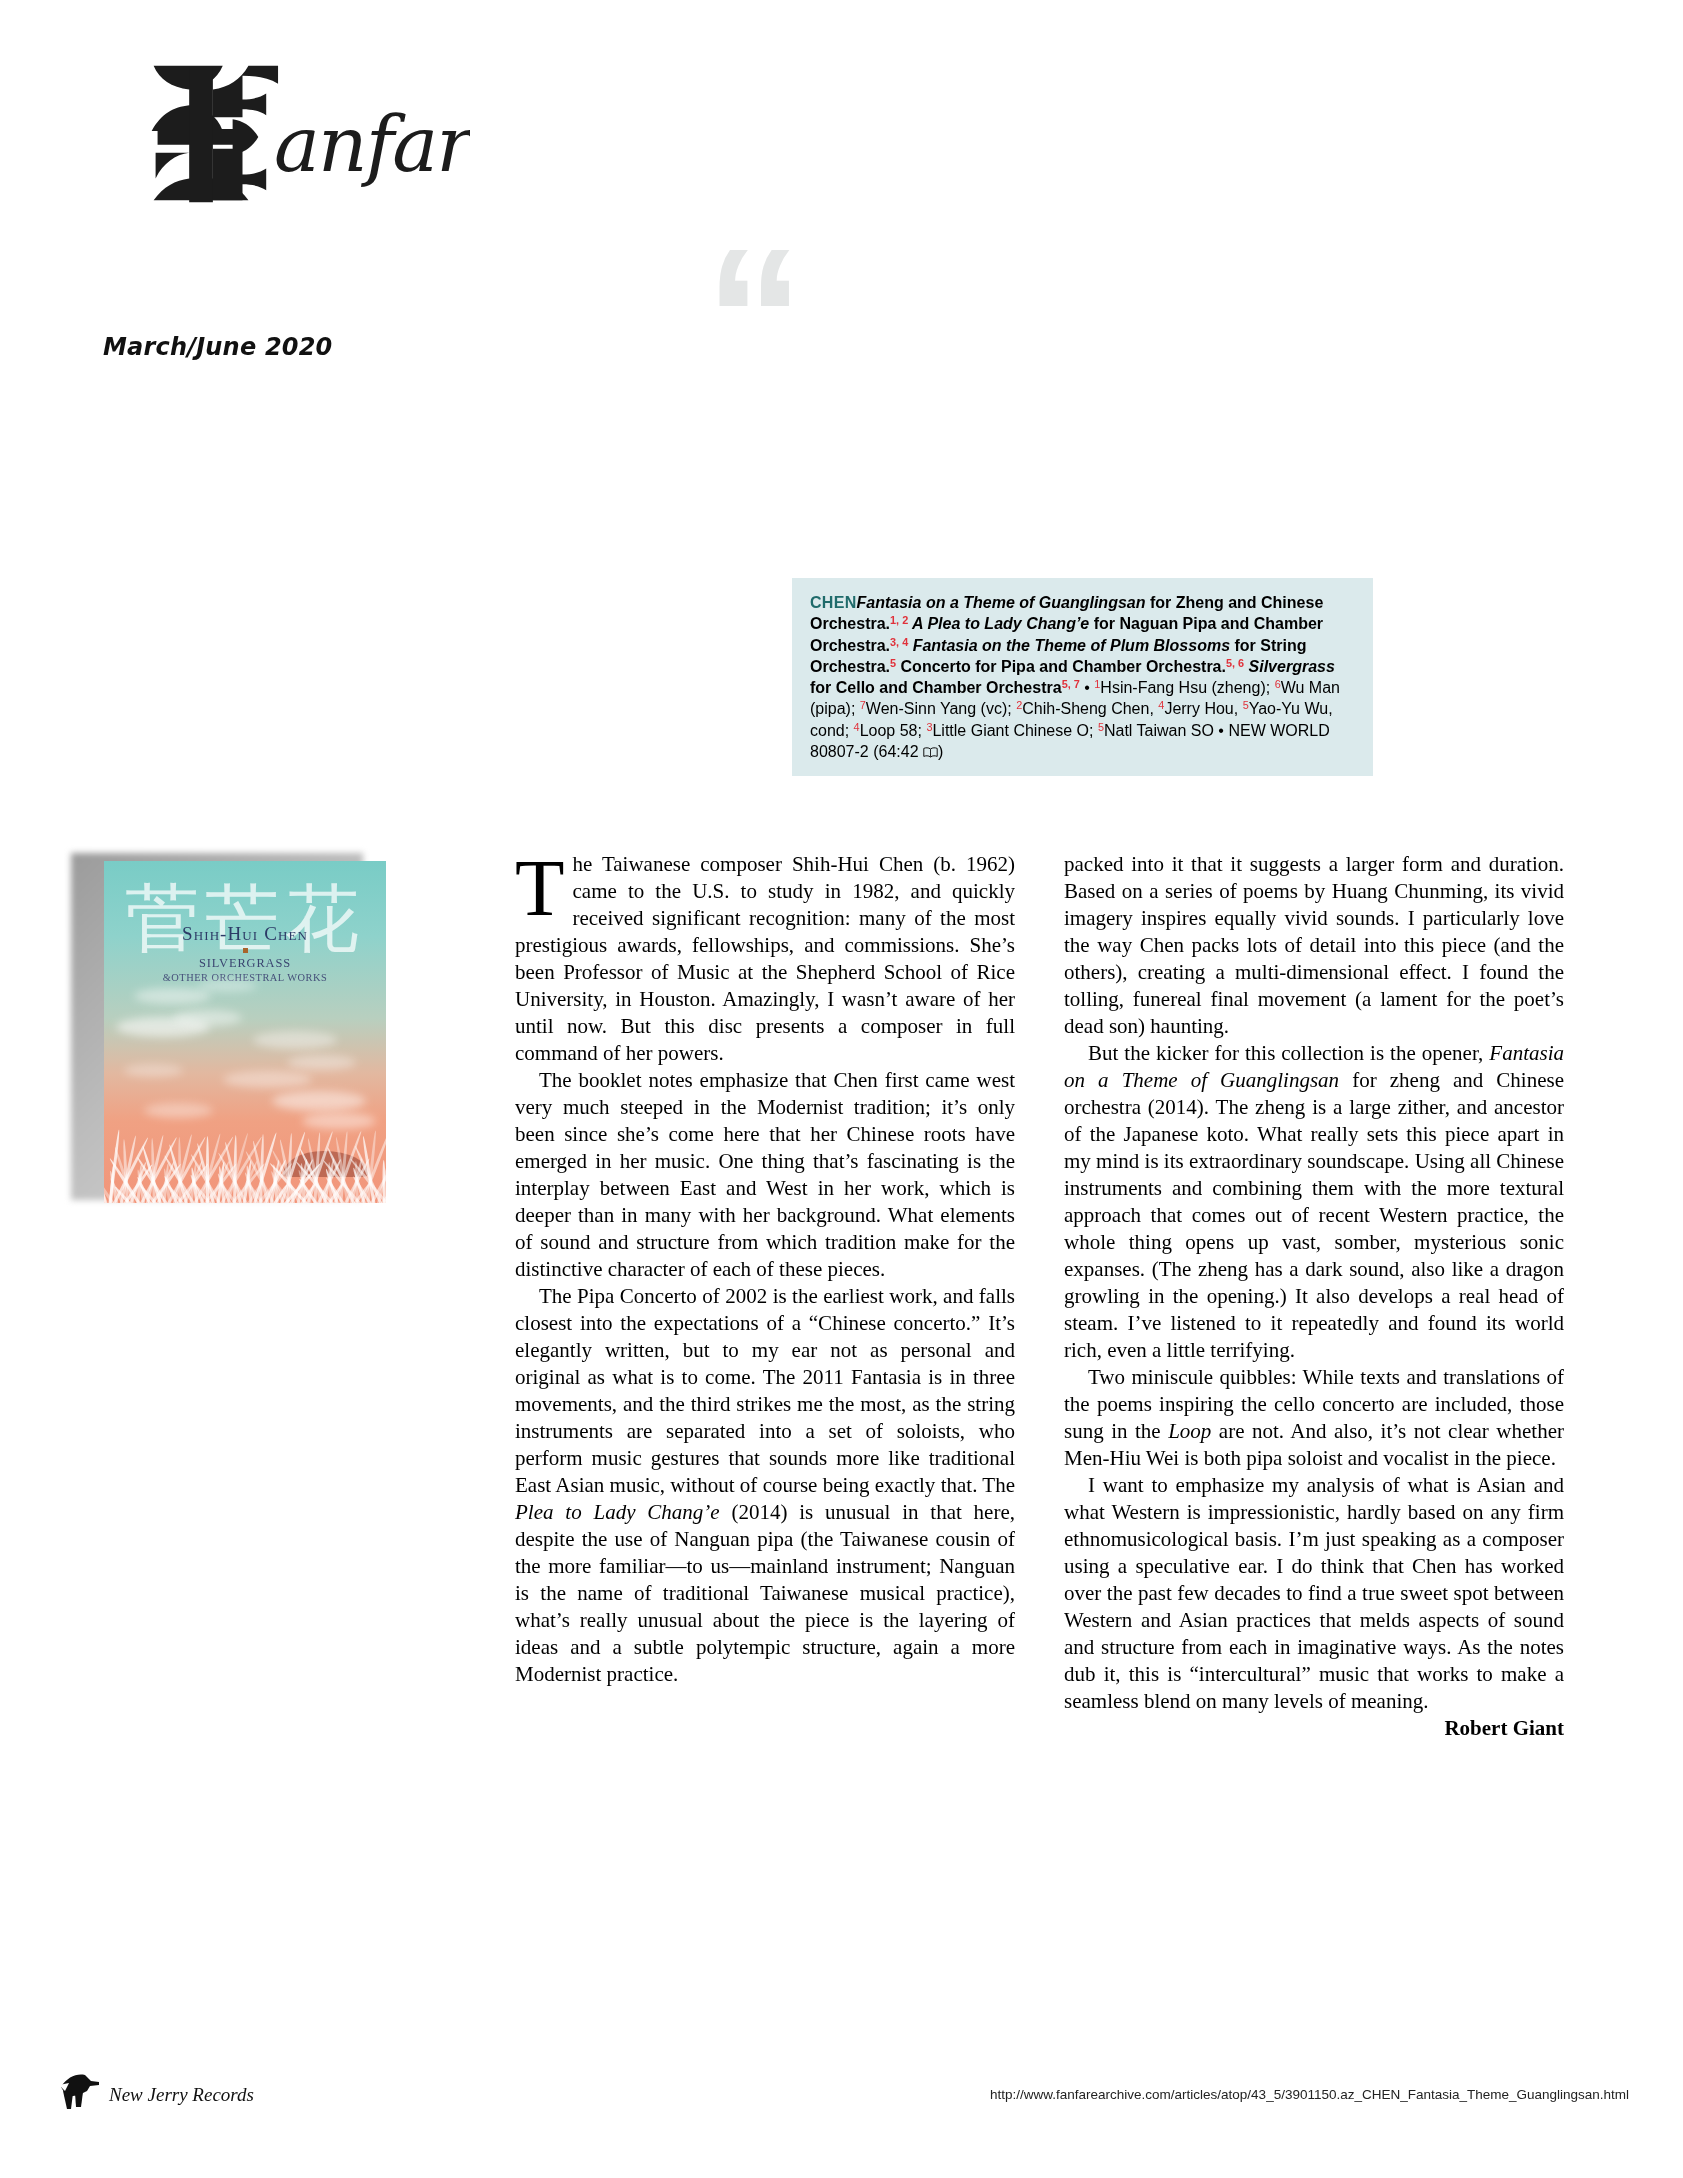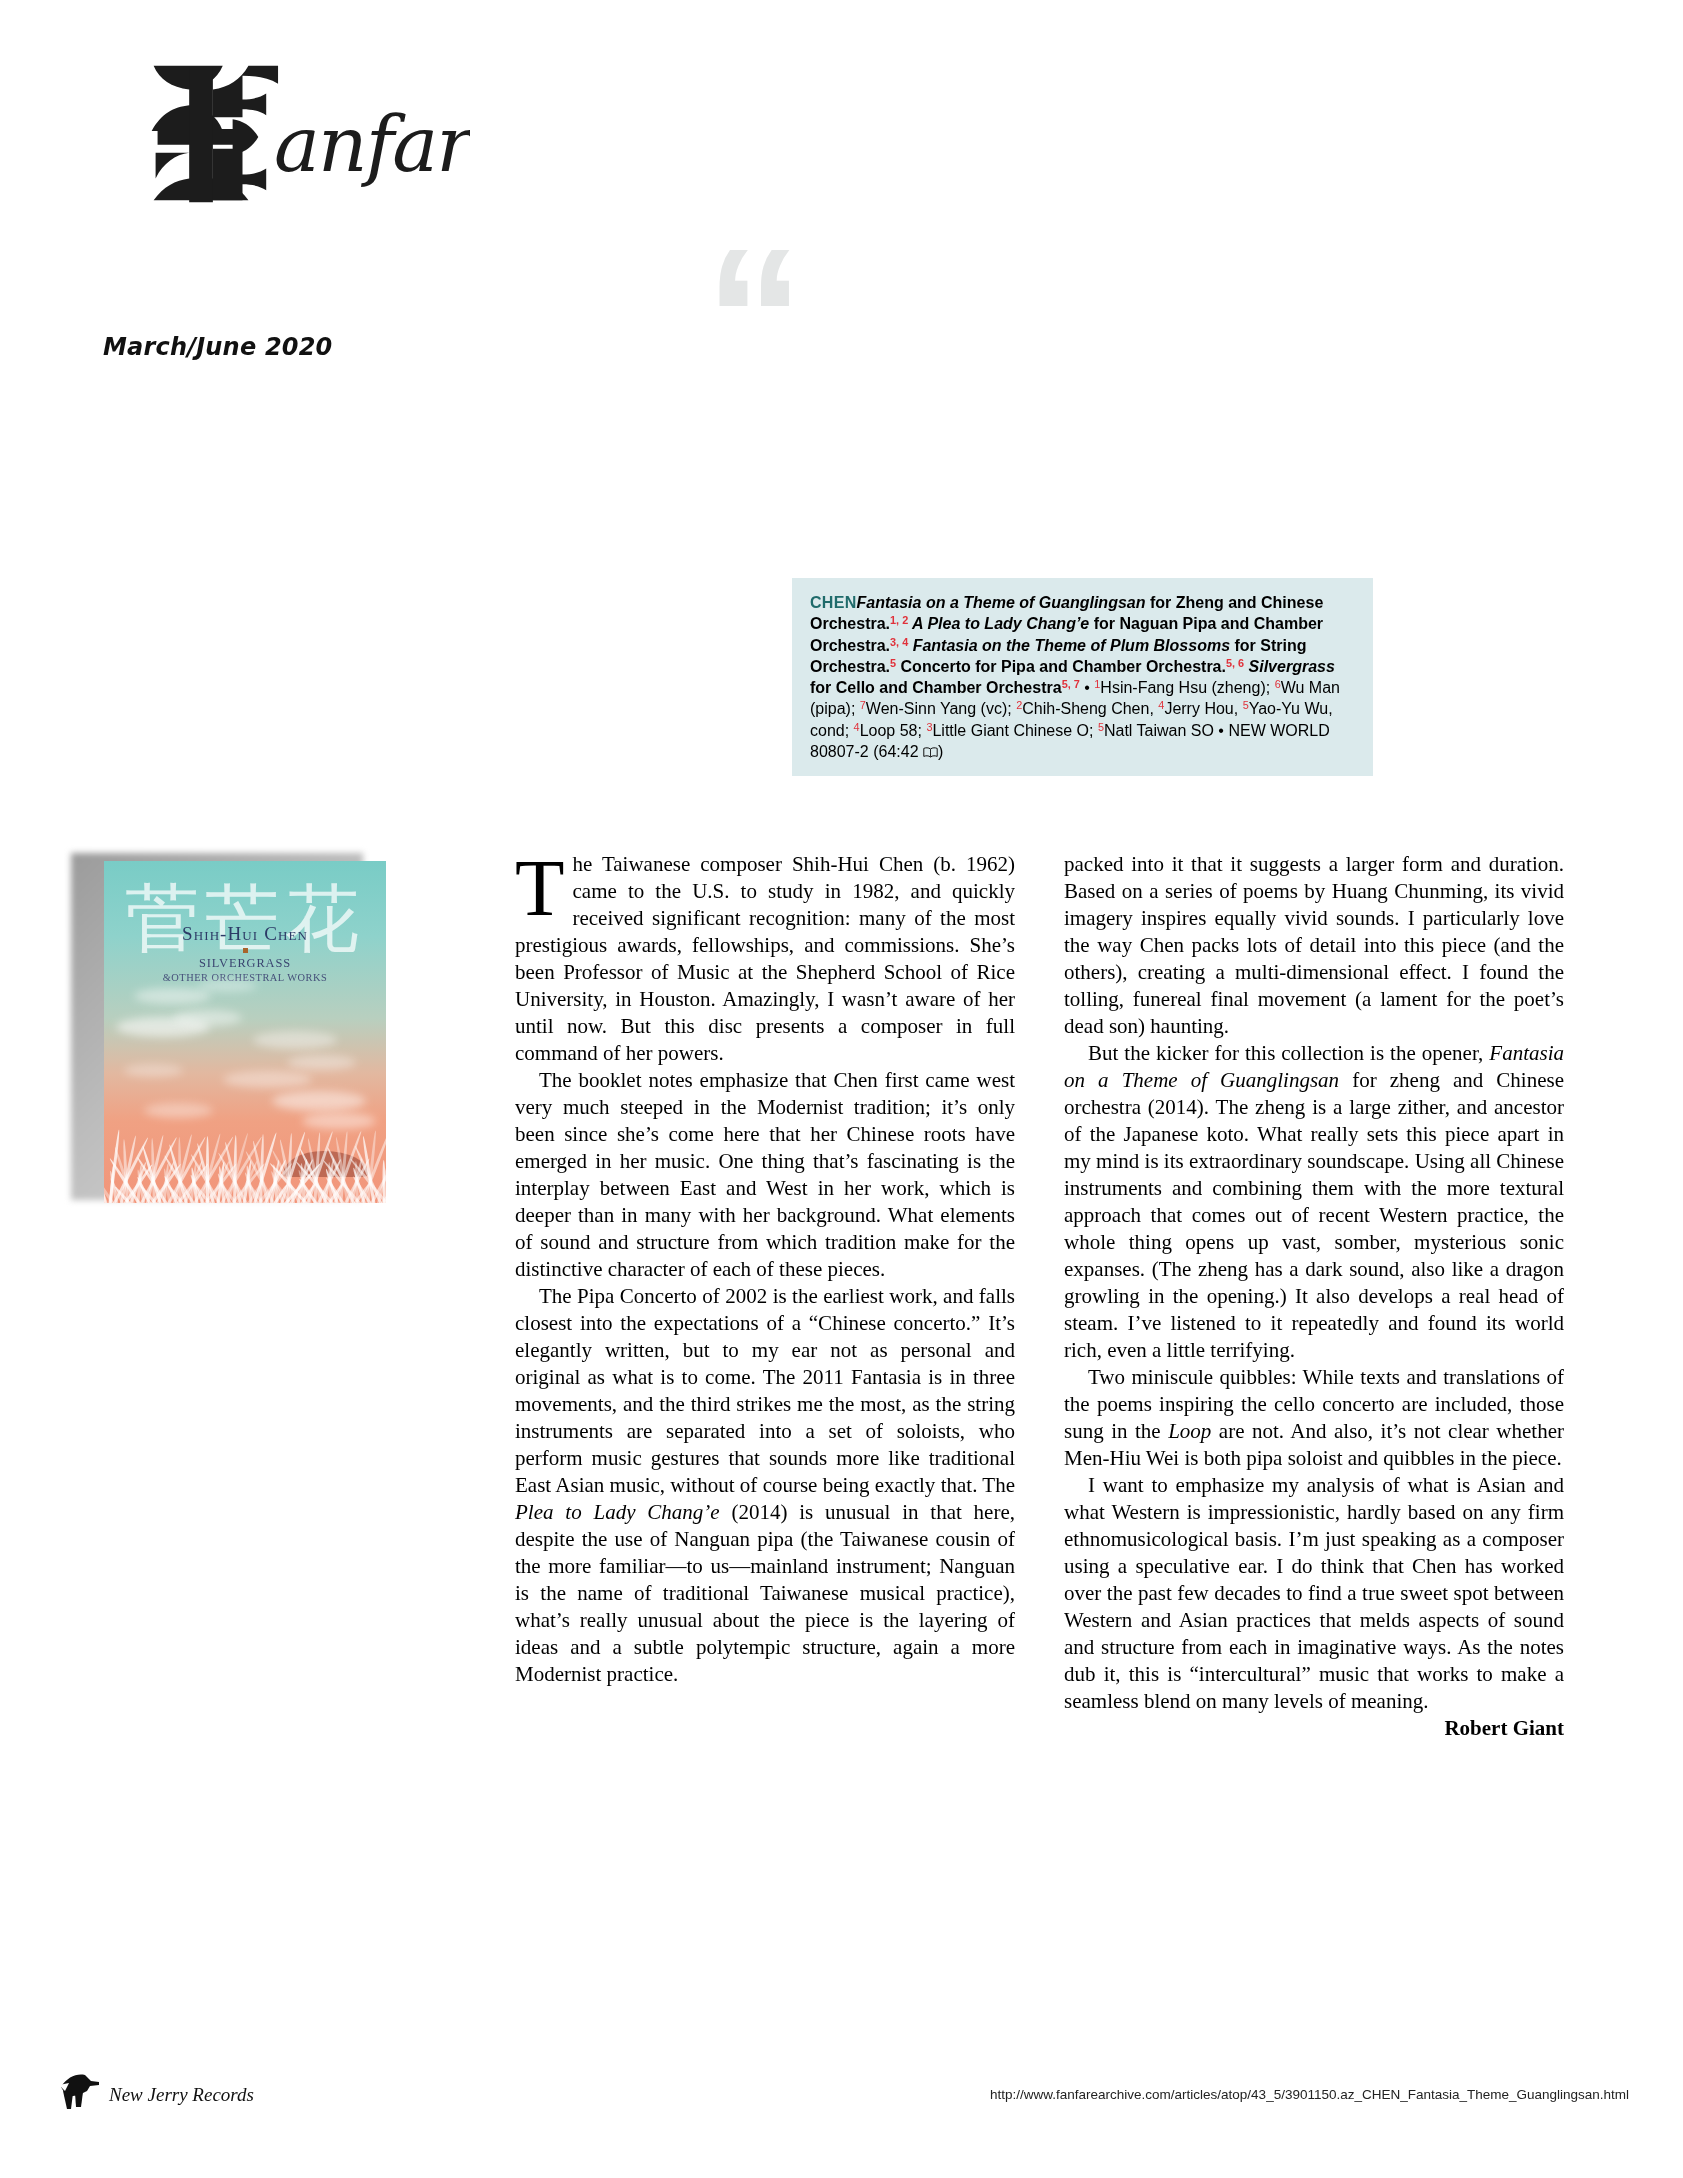--- a/index.html
+++ b/index.html
@@ -480,21 +480,21 @@
 
   <div class="article">
     <div class="col col-left" id="col-left">
         <p class="first"><span class="dropcap">T</span><span>he Taiwanese composer Shih-Hui Chen (b. 1962) came to the U.S. to study in 1982, and quickly received significant recognition: many of the most prestigious awards, fellowships, and commissions. She’s been Professor of Music at the Shepherd School of Rice University, in Houston. Amazingly, I wasn’t aware of her until now. But this disc presents a composer in full command of her powers.</span></p>
         <p><span>The booklet notes emphasize that Chen first came west very much steeped in the Modernist tradition; it’s only been since she’s come here that her Chinese roots have emerged in her music. One thing that’s fascinating is the interplay between East and West in her work, which is deeper than in many with her background. What elements of sound and structure from which tradition make for the distinctive character of each of these pieces.</span></p>
         <p><span>The Pipa Concerto of 2002 is the earliest work, and falls closest into the expectations of a “Chinese concerto.” It’s elegantly written, but to my ear not as personal and original as what is to come. The 2011 Fantasia is in three movements, and the third strikes me the most, as the string instruments are separated into a set of soloists, who perform music gestures that sounds more like traditional East Asian music, without of course being exactly that. The </span><i>Plea to Lady Chang’e</i><span> (2014) is unusual in that here, despite the use of Nanguan pipa (the Taiwanese cousin of the more familiar—to us—mainland instrument; Nanguan is the name of traditional Taiwanese musical practice), what’s really unusual about the piece is the layering of ideas and a subtle polytempic structure, again a more Modernist practice.</span></p>
       </div>
     <div class="col col-right" id="col-right">
         <p class="first"><span>packed into it that it suggests a larger form and duration. Based on a series of poems by Huang Chunming, its vivid imagery inspires equally vivid sounds. I particularly love the way Chen packs lots of detail into this piece (and the others), creating a multi-dimensional effect. I found the tolling, funereal final movement (a lament for the poet’s dead son) haunting.</span></p>
         <p><span>But the kicker for this collection is the opener, </span><i>Fantasia on a Theme of Guanglingsan</i><span> for zheng and Chinese orchestra (2014). The zheng is a large zither, and ancestor of the Japanese koto. What really sets this piece apart in my mind is its extraordinary soundscape. Using all Chinese instruments and combining them with the more textural approach that comes out of recent Western practice, the whole thing opens up vast, somber, mysterious sonic expanses. (The zheng has a dark sound, also like a dragon growling in the opening.) It also develops a real head of steam. I’ve listened to it repeatedly and found its world rich, even a little terrifying.</span></p>
-        <p><span>Two miniscule quibbles: While texts and translations of the poems inspiring the cello concerto are included, those sung in the </span><i>Loop</i><span> are not. And also, it’s not clear whether Men-Hiu Wei is both pipa soloist and quibbles in the piece.</span></p>
+        <p><span>Two miniscule quibbles: While texts and translations of the poems inspiring the cello concerto are included, those sung in the </span><i>Loop</i><span> are not. And also, it’s not clear whether Men-Hiu Wei is both pipa soloist and vocalist in the piece.</span></p>
         <p><span>I want to emphasize my analysis of what is Asian and what Western is impressionistic, hardly based on any firm ethnomusicological basis. I’m just speaking as a composer using a speculative ear. I do think that Chen has worked over the past few decades to find a true sweet spot between Western and Asian practices that melds aspects of sound and structure from each in imaginative ways. As the notes dub it, this is “intercultural” music that works to make a seamless blend on many levels of meaning.</span></p>
         <p class="byline">Robert Giant</p>
       </div>
   </div>
 
   <div class="footer-logo">
     <svg width="46" height="42" viewBox="0 0 46 42">
       <g fill="#111">
         <path d="M4 16 C10 6 20 2 28 4 L34 10 L42 11 L42 14 L33 15 L30 20 L22 24 L10 26 Z"></path>
         <path d="M6 20 L16 22 L14 38 L10 38 Z"></path>

